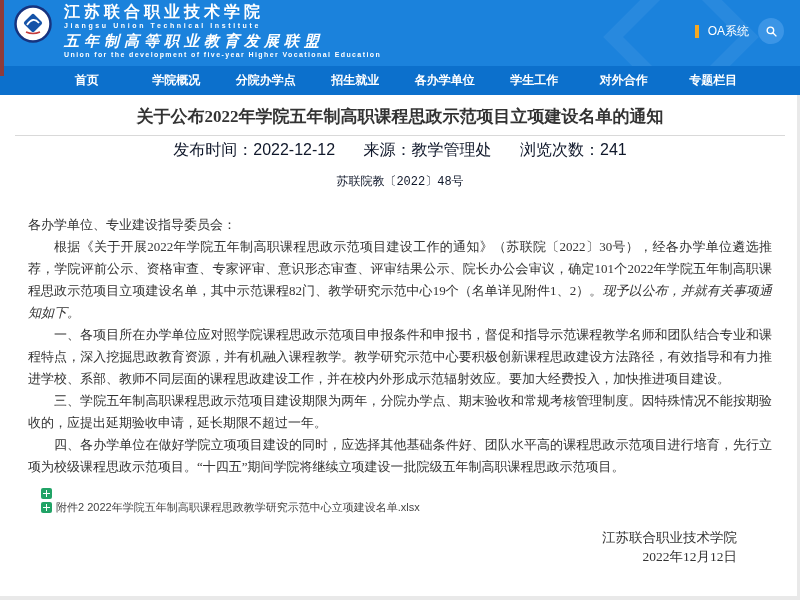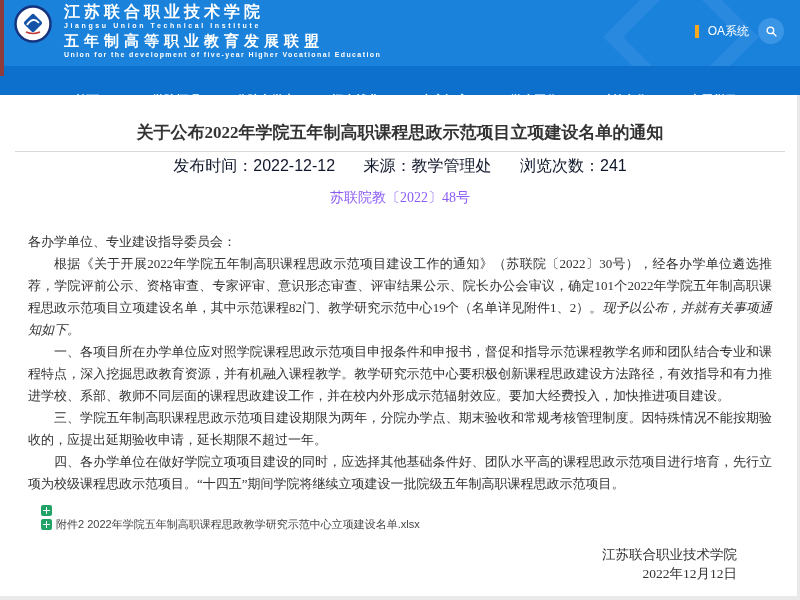--- a/index.html
+++ b/index.html
@@ -36,21 +36,21 @@
     transform: rotate(45deg);
   }
   .logo {
     position: absolute; left: 14px; top: 5px;
     width: 38px; height: 38px;
   }
   .brand { position: absolute; left: 64px; top: 4px; line-height: 1; }
   .brand-cn { font-size: 16px; font-weight: bold; letter-spacing: 4px; }
   .brand-en { font-size: 7px; letter-spacing: 2.6px; margin-top: 2px; font-weight: bold; }
   .union-cn {
-    font-size: 15px; font-weight: bold; 
+    font-size: 15px; font-weight: bold; font-style: italic;
     letter-spacing: 5px; margin-top: 5px;
     font-family: "DejaVu Serif", serif;
   }
   .union-en { font-size: 7px; letter-spacing: 1.4px; margin-top: 2px; font-weight: bold; }
   .header-right {
     position: absolute; right: 16px; top: 18px;
     display: flex; align-items: center; gap: 9px; z-index: 3;
   }
   .oa-marker { width: 4px; height: 13px; background: #f6a821; }
   .oa-link { color: #fff; font-size: 12px; text-decoration: none; cursor: pointer; }
@@ -62,39 +62,39 @@
   
   .main-nav {
     display: flex;
     height: 29px;
     background: #0c70cc;
     padding: 0 42px;
   }
   .nav-item {
     flex: 1; text-align: center; line-height: 29px;
     color: #fff; font-size: 12px; font-weight: bold;
-    cursor: pointer; white-space: nowrap; text-decoration: none; margin-top: 20px;
+    cursor: pointer; white-space: nowrap; text-decoration: none;
   }
   
   .article { padding: 10px 15px 0; }
   .article-title {
     text-align: center;
     font-size: 17px; font-weight: 600; color: #333;
-    margin: 16px 40px 7px;
+    margin: 0 40px 7px;
     font-family: "Liberation Serif", "DejaVu Serif", serif;
   }
   .title-divider { border: none; border-top: 1px solid #d9d9d9; margin: 0 0 6px; }
   .article-meta {
     text-align: center; color: #0f172a; font-size: 16px; line-height: 16px;
   }
   .article-meta .meta-group { margin: 0 12px; }
   .doc-number {
-    text-align: center; font-size: 14px; color: #8b5cf6;
+    text-align: center; font-size: 12px; color: #0f172a;
     margin-top: 15px;
-    font-family: Liberation Serif, serif;
+    font-family: Liberation Mono, monospace;
   }
   .body-text {
     margin: 24px 13px 0;
     font-size: 13px; color: #333; line-height: 22px;
     font-family: "Liberation Serif", "DejaVu Serif", serif;
     text-align: justify;
   }
   .body-text p.para { text-indent: 2em; }
   .body-text p.salutation { text-indent: 0; }
   .intro-italic {
@@ -155,21 +155,21 @@
         </svg>
       </div>
     </div>
   </header>
 
   <nav class="main-nav">
     <a class="nav-item">首页</a>
     <a class="nav-item">学院概况</a>
     <a class="nav-item">分院办学点</a>
     <a class="nav-item">招生就业</a>
-    <a class="nav-item">专家评审</a>
+    <a class="nav-item">各办学单位</a>
     <a class="nav-item">学生工作</a>
     <a class="nav-item">对外合作</a>
     <a class="nav-item">专题栏目</a>
   </nav>
 
   <main class="article">
     <h1 class="article-title">关于公布2022年学院五年制高职课程思政示范项目立项建设名单的通知</h1>
     <hr class="title-divider">
 
     <div class="article-meta">

